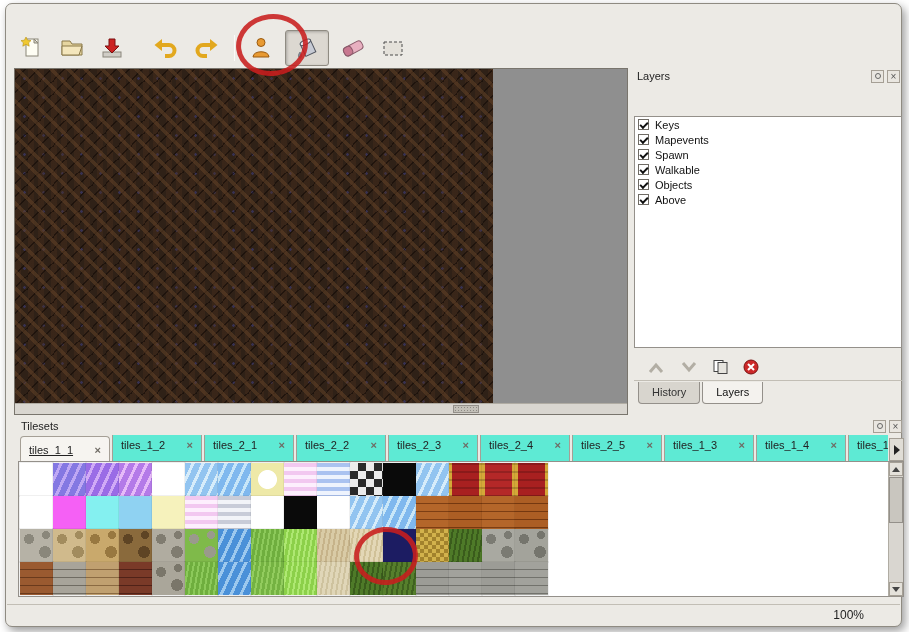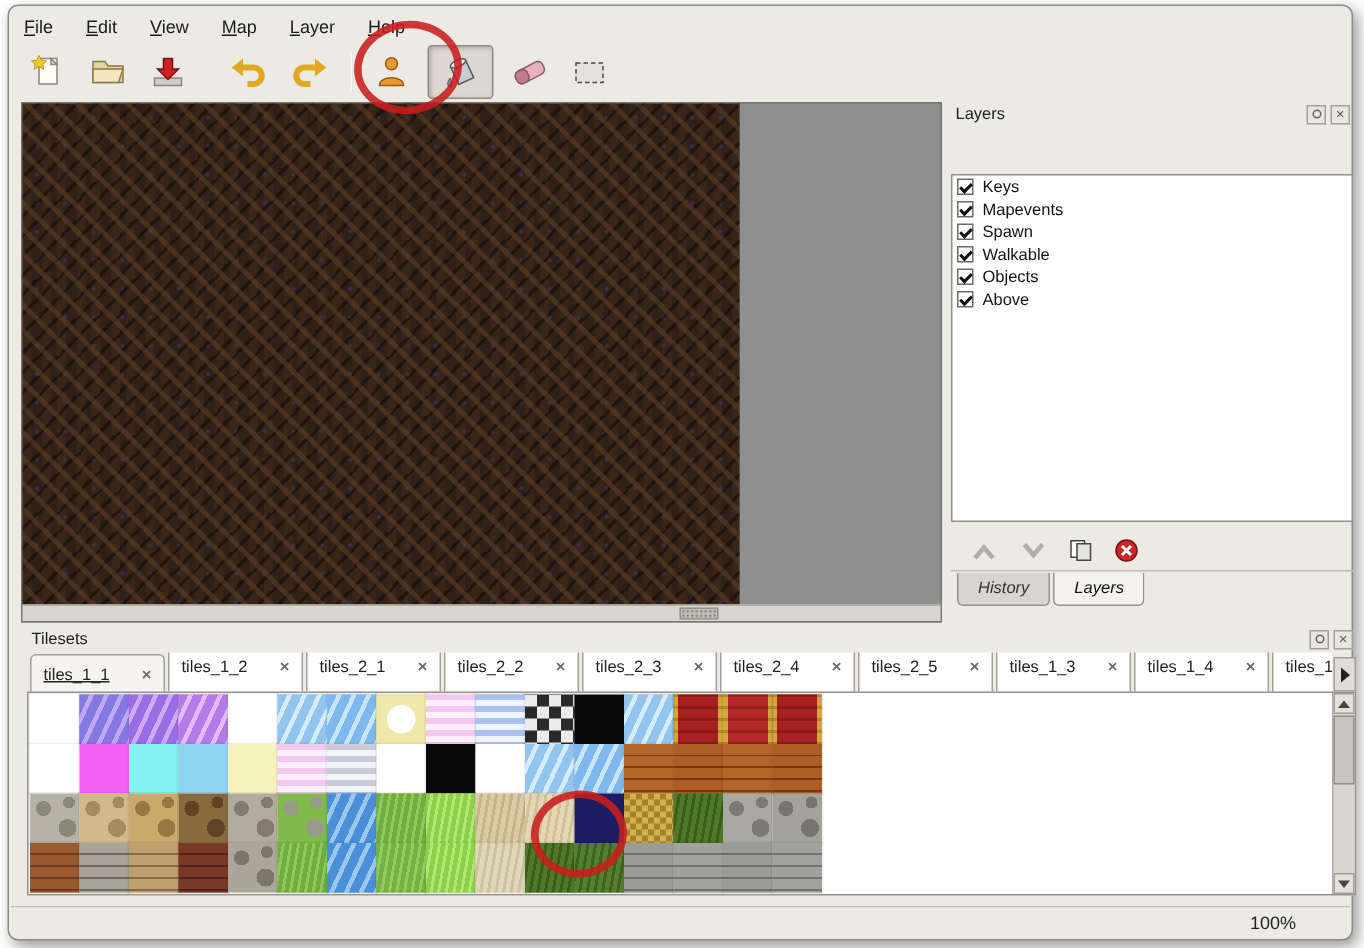--- a/index.html
+++ b/index.html
@@ -51,28 +51,28 @@
   .layer-row { display:flex; align-items:center; height:15px; padding-left:3px; color:#111; }
   .layer-row.selected { background:#10107e; color:#fff; }
   .checkbox { width:11px; height:11px; border:1px solid #6f6b64; background:#fff; margin-right:6px; position:relative; flex:none; }
   .checkbox.checked::after { content:""; position:absolute; left:1px; top:2px; width:6px; height:3px;
                              border-left:2px solid #101010; border-bottom:2px solid #101010; transform:rotate(-45deg); }
   .layer-btns { position:absolute; top:286px; left:0; right:0; height:27px; display:flex; align-items:center; gap:13px; padding-left:12px;
                 border-bottom:1px solid #c2beb5; }
   .lbtn { display:flex; align-items:center; justify-content:center; }
   .panel-tabs { position:absolute; top:314px; left:4px; display:flex; }
   .ptab { padding:4px 13px 5px; font-size:11px; background:#d8d5ce; border:1px solid #94908a; border-top:none;
-          border-bottom-left-radius:4px; border-bottom-right-radius:4px; margin-right:2px; color:#333;font-style:italic; }
+          border-bottom-left-radius:4px; border-bottom-right-radius:4px; margin-right:2px; color:#333; }
   .ptab.active { background:#f4f2ee; color:#111; }
 
   
   .tilesets-panel { position:absolute; top:414px; left:12px; width:886px; height:186px; font-size:11px; }
   .ts-tabs { position:absolute; top:17px; left:2px; right:16px; height:27px; display:flex; align-items:flex-end; overflow:hidden; }
   .ts-tab { flex:none; width:90px; display:flex; align-items:center; justify-content:space-between; padding:4px 8px; height:36px;
-            background:#ffffff; border:1px solid #a59f95; border-bottom:none; border-top-left-radius:4px; border-top-right-radius:4px;
+            background:#5eead4; border:1px solid #a59f95; border-bottom:none; border-top-left-radius:4px; border-top-right-radius:4px;
             margin-right:2px; white-space:nowrap; color:#222; }
   .ts-tab.active { background:#f6f4f0; height:26px; }
   .ts-tab.active .ts-label { text-decoration:underline;text-align:center; }
   .ts-x { color:#6f6b64; font-weight:bold; font-size:11px; margin-left:4px; }
   .ts-arrow { position:absolute; right:0; top:20px; width:15px; height:23px; background:#e0ddd6; border:1px solid #a59f95;
               display:flex; align-items:center; justify-content:center; }
   .tri-right { width:0; height:0; border-left:6px solid #222; border-top:5px solid transparent; border-bottom:5px solid transparent; }
   .tri-up    { width:0; height:0; border-bottom:5px solid #444; border-left:4px solid transparent; border-right:4px solid transparent; }
   .tri-down  { width:0; height:0; border-top:5px solid #444; border-left:4px solid transparent; border-right:4px solid transparent; }
   .palette { position:absolute; top:43px; left:0; right:0; height:136px; background:#fff; border:1px solid #94908a; }
@@ -92,28 +92,20 @@
   
   .annot { position:absolute; border:5px solid #c81e1e; border-radius:50%; opacity:.88; pointer-events:none; }
   .annot-toolbar { left:236px; top:14px; width:72px; height:62px; transform:rotate(-7deg); }
   .annot-tile { left:354px; top:527px; width:64px; height:58px; transform:rotate(-5deg); }
 </style>
 </head>
 <body>
 
 <div class="window">
 
-  <div class="menubar">
-      <span class="menu-item"><u>F</u>ile</span>
-      <span class="menu-item"><u>E</u>dit</span>
-      <span class="menu-item"><u>V</u>iew</span>
-      <span class="menu-item"><u>M</u>ap</span>
-      <span class="menu-item"><u>L</u>ayer</span>
-      <span class="menu-item"><u>H</u>elp</span>
-    </div>
 
   <div class="toolbar">
     <div class="tbtn">
       <svg width="26" height="26" viewBox="0 0 26 26">
         <rect x="7" y="4" width="12" height="17" fill="#fffef4" stroke="#8a8678"></rect>
         <path d="M15 4 l4 4 h-4 z" fill="#d8d4c4" stroke="#8a8678"></path>
         <polygon points="7,2 8.6,5.2 12,5.6 9.6,7.8 10.2,11.2 7,9.4 3.8,11.2 4.4,7.8 2,5.6 5.4,5.2" fill="#f0c830" stroke="#b89010" stroke-width="0.6"></polygon>
       </svg>
     </div>
     <div class="tbtn">

